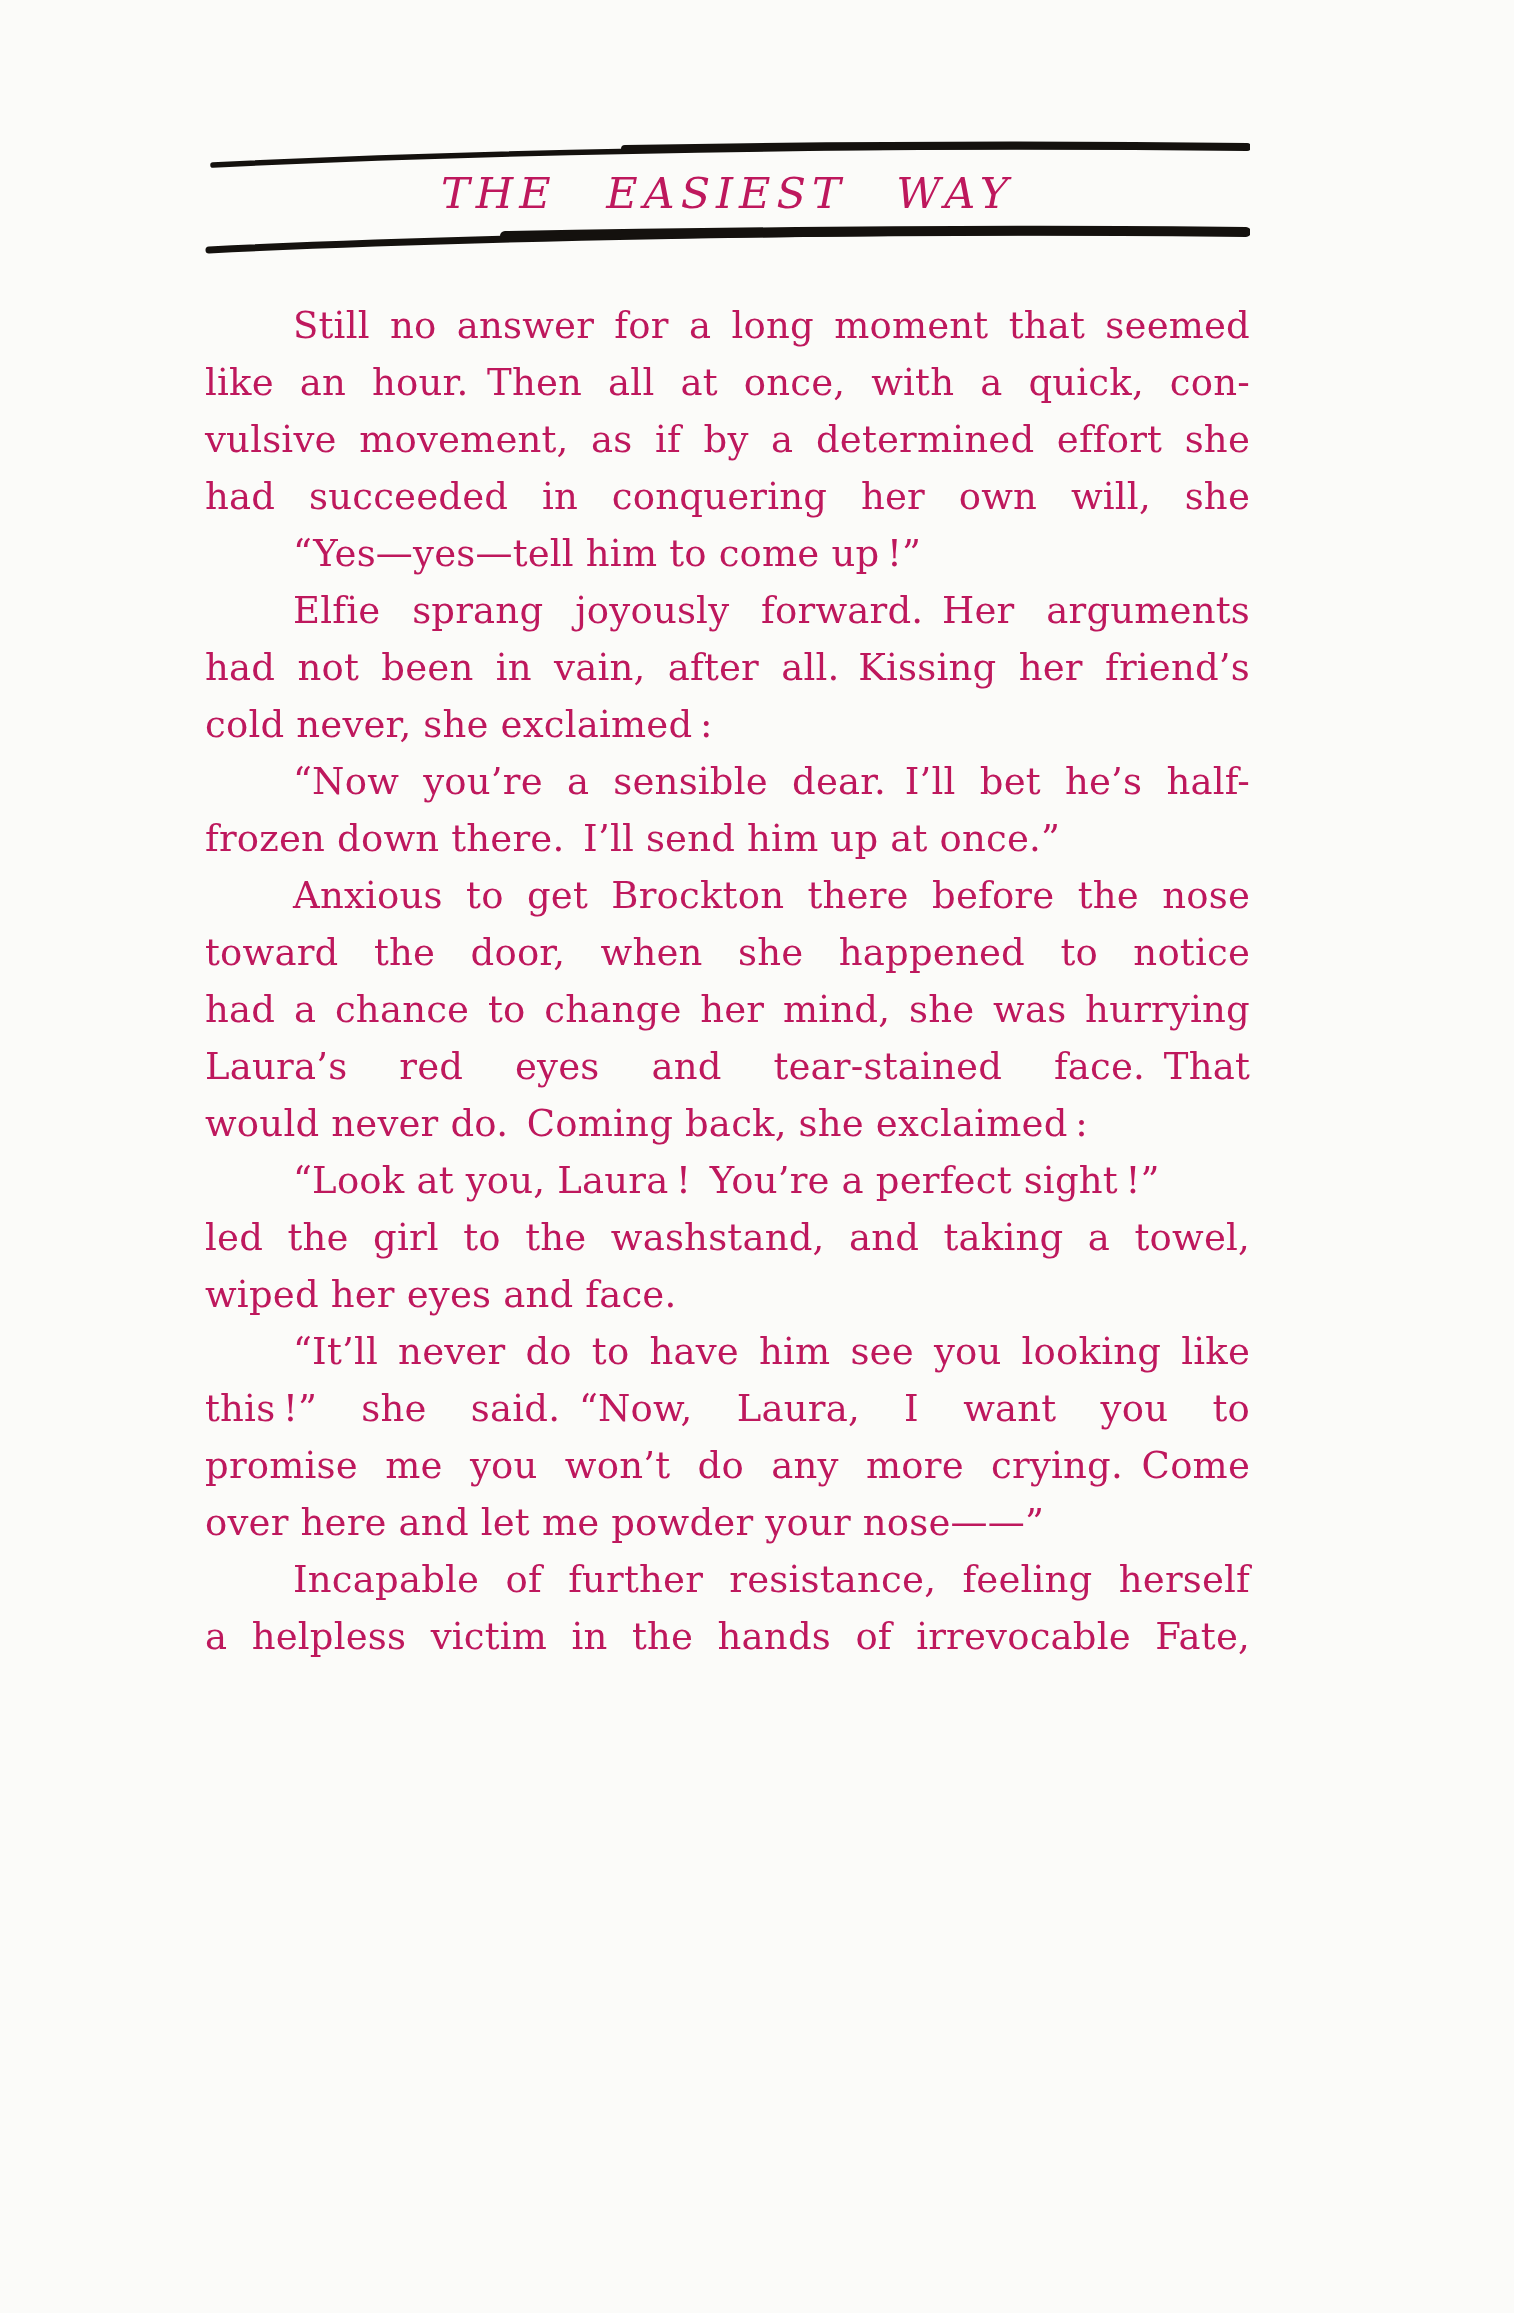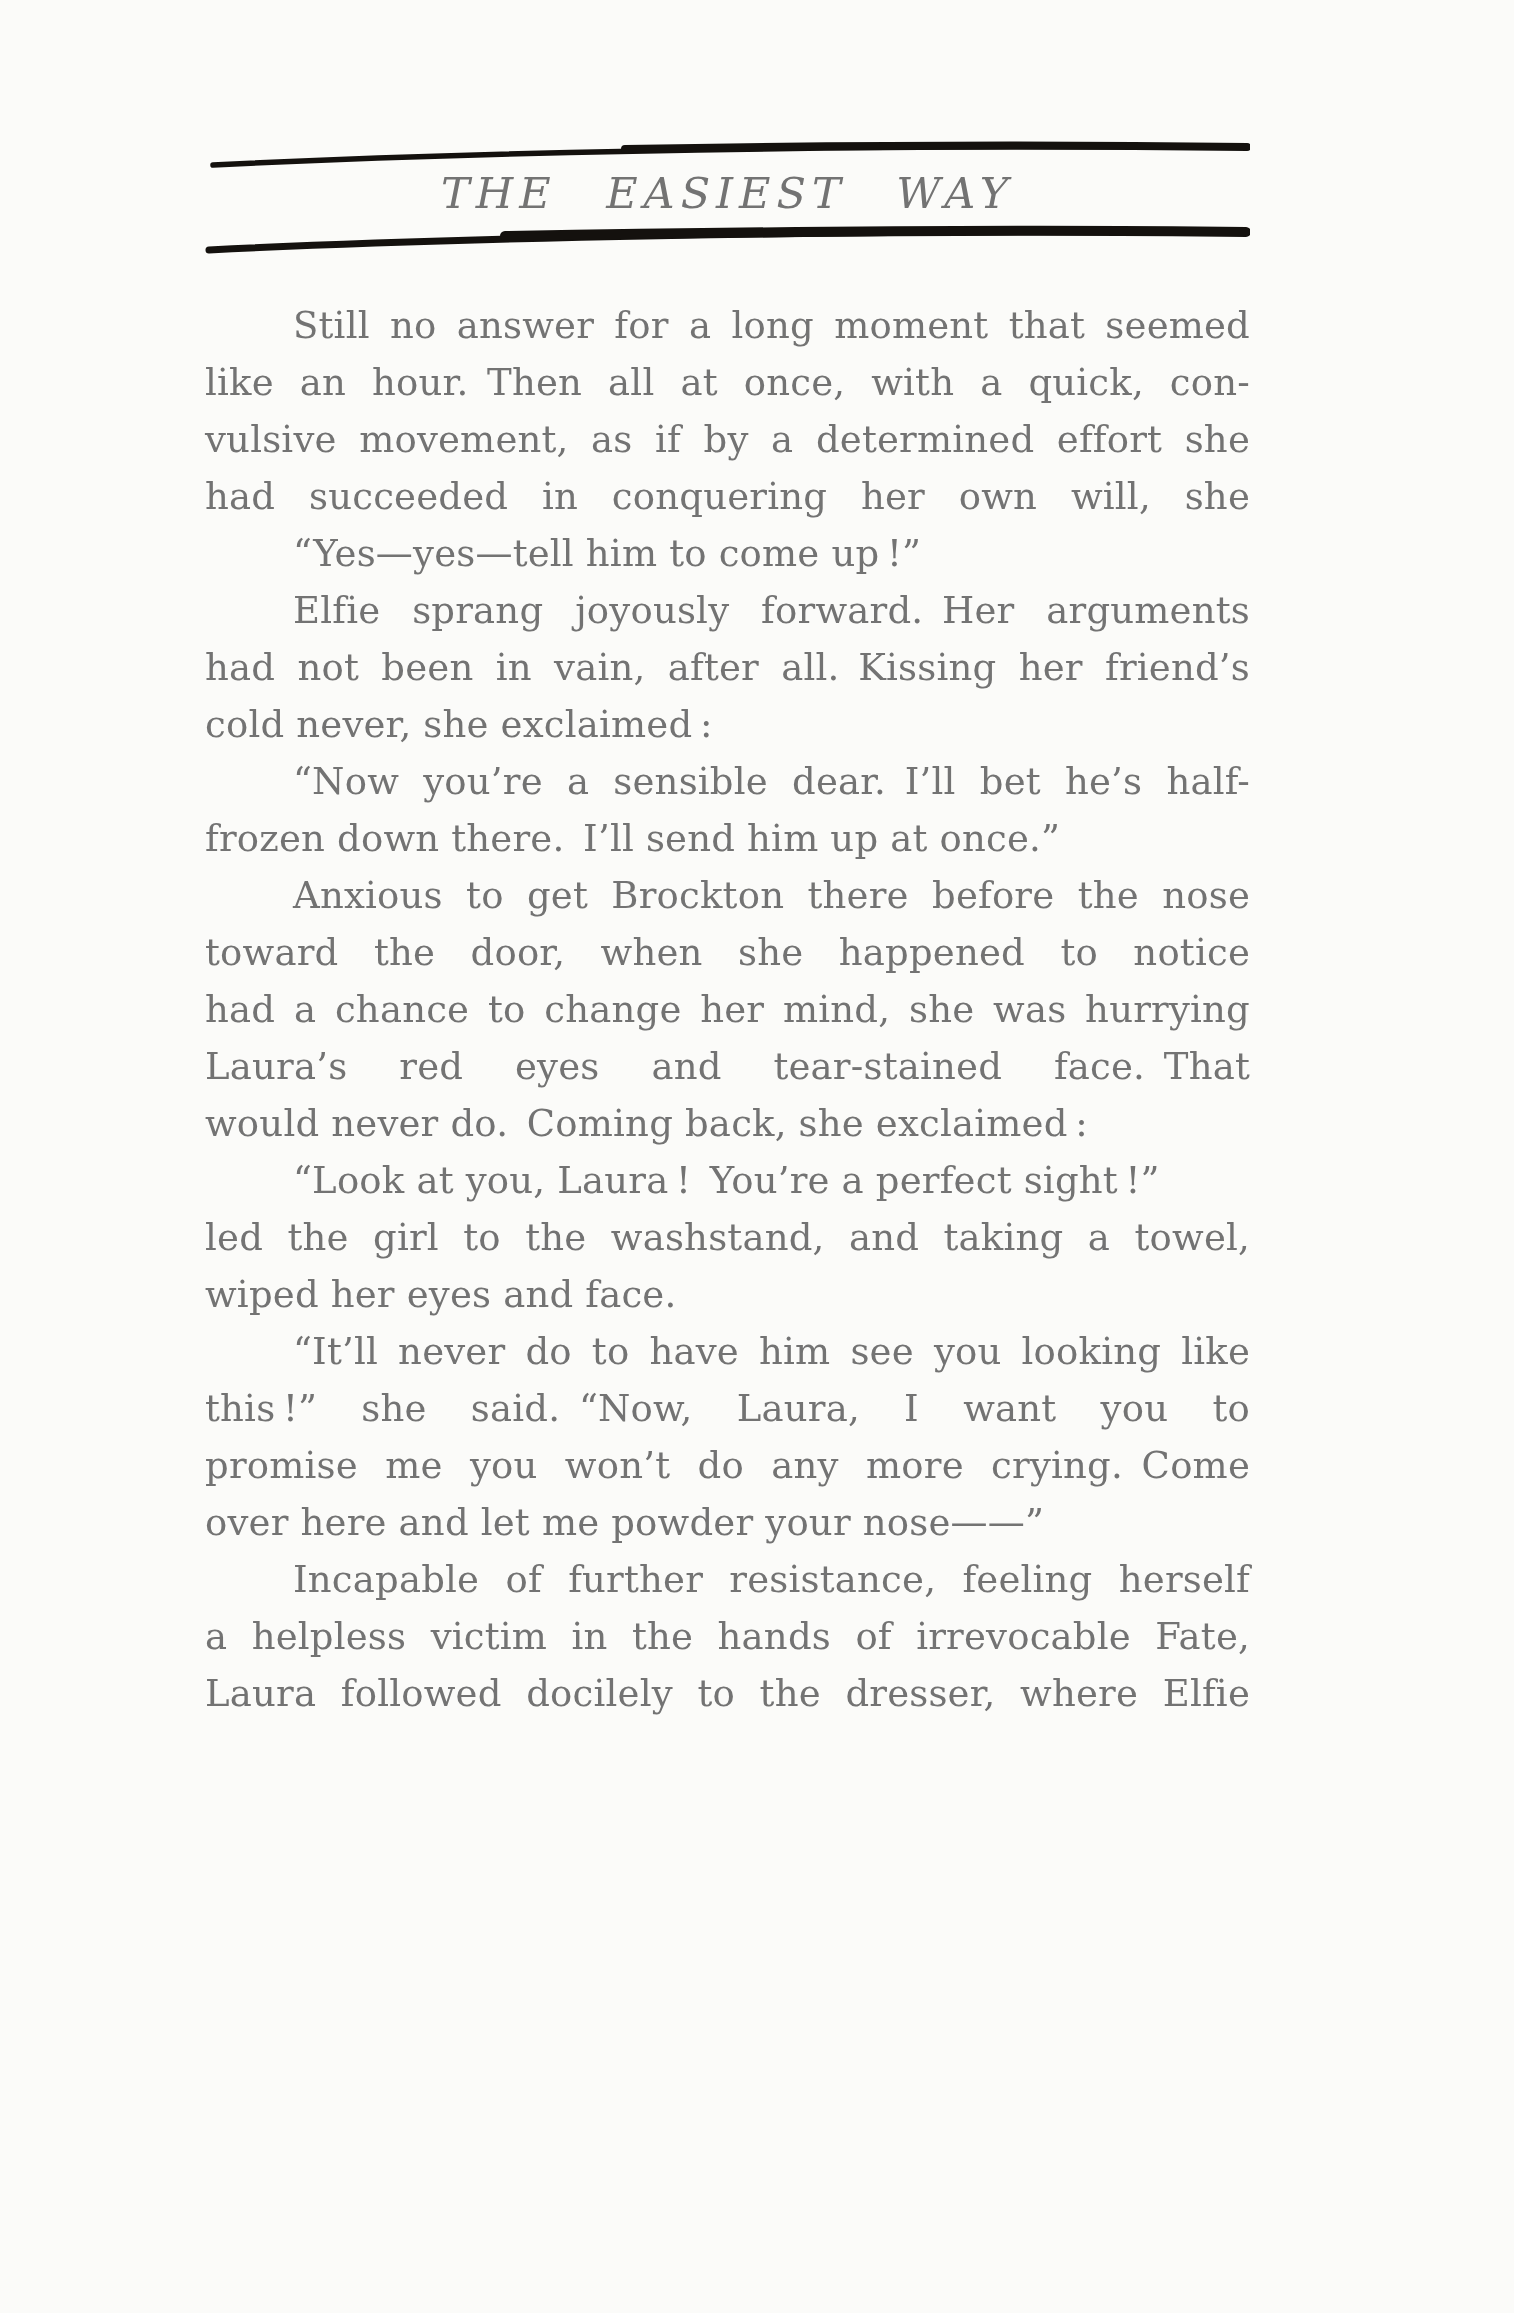--- a/index.html
+++ b/index.html
@@ -7,21 +7,21 @@
     padding: 0;
     background: #fbfbf9;
   }
   .page {
     position: relative;
     width: 1514px;
     height: 2313px;
     background: #fbfbf9;
     overflow: hidden;
     font-family: "DejaVu Serif", serif;
-    color: #737373;
+    color: #be185d;
   }
   .column {
     position: absolute;
     left: 205px;
     top: 138px;
     width: 1045px;
   }
   .rule-svg {
     display: block;
   }
@@ -97,18 +97,17 @@
         <div class="line">would never do. Coming back, she exclaimed :</div>
         <div class="line indent">“Look at you, Laura ! You’re a perfect sight !”</div>
         <div class="line just">led the girl to the washstand, and taking a towel,</div>
         <div class="line">wiped her eyes and face.</div>
         <div class="line indent just">“It’ll never do to have him see you looking like</div>
         <div class="line just">this !” she said. “Now, Laura, I want you to</div>
         <div class="line just">promise me you won’t do any more crying. Come</div>
         <div class="line">over here and let me powder your nose——”</div>
         <div class="line indent just">Incapable of further resistance, feeling herself</div>
         <div class="line just">a helpless victim in the hands of irrevocable Fate,</div>
-        <div class="line just">Laura followed docilely to the dresser, where Elfie</div>
       </div>
 
 
   </div>
 </div>
 
 </body></html>

